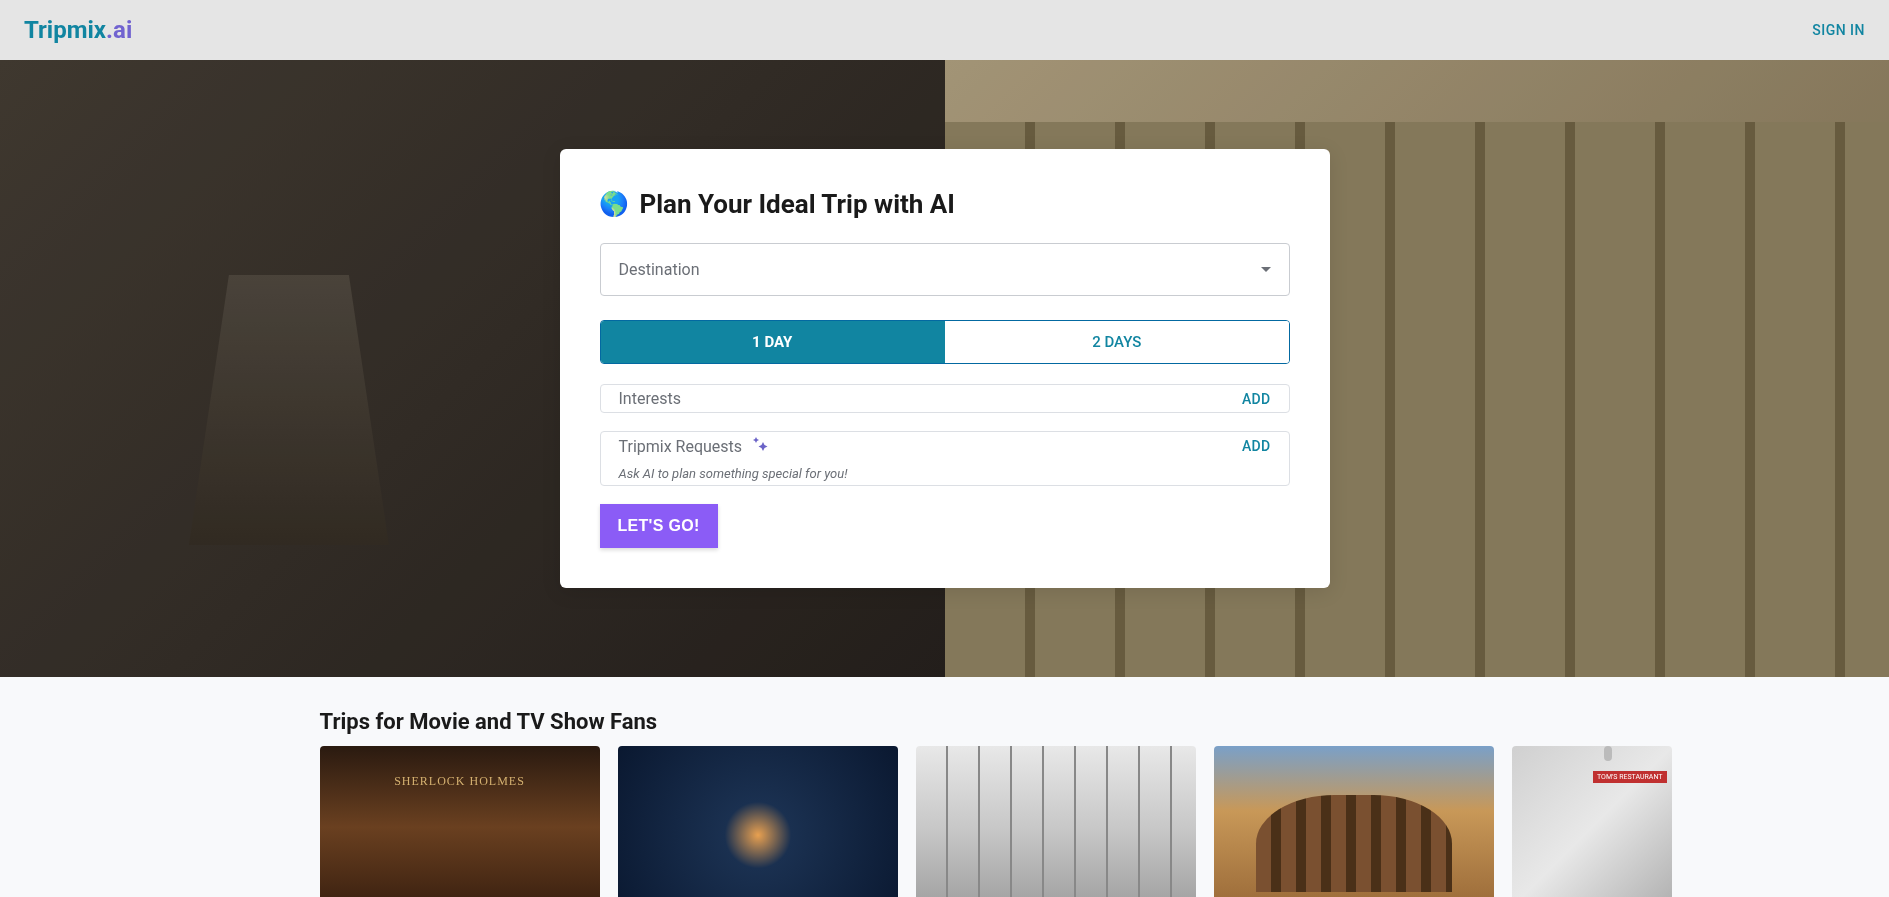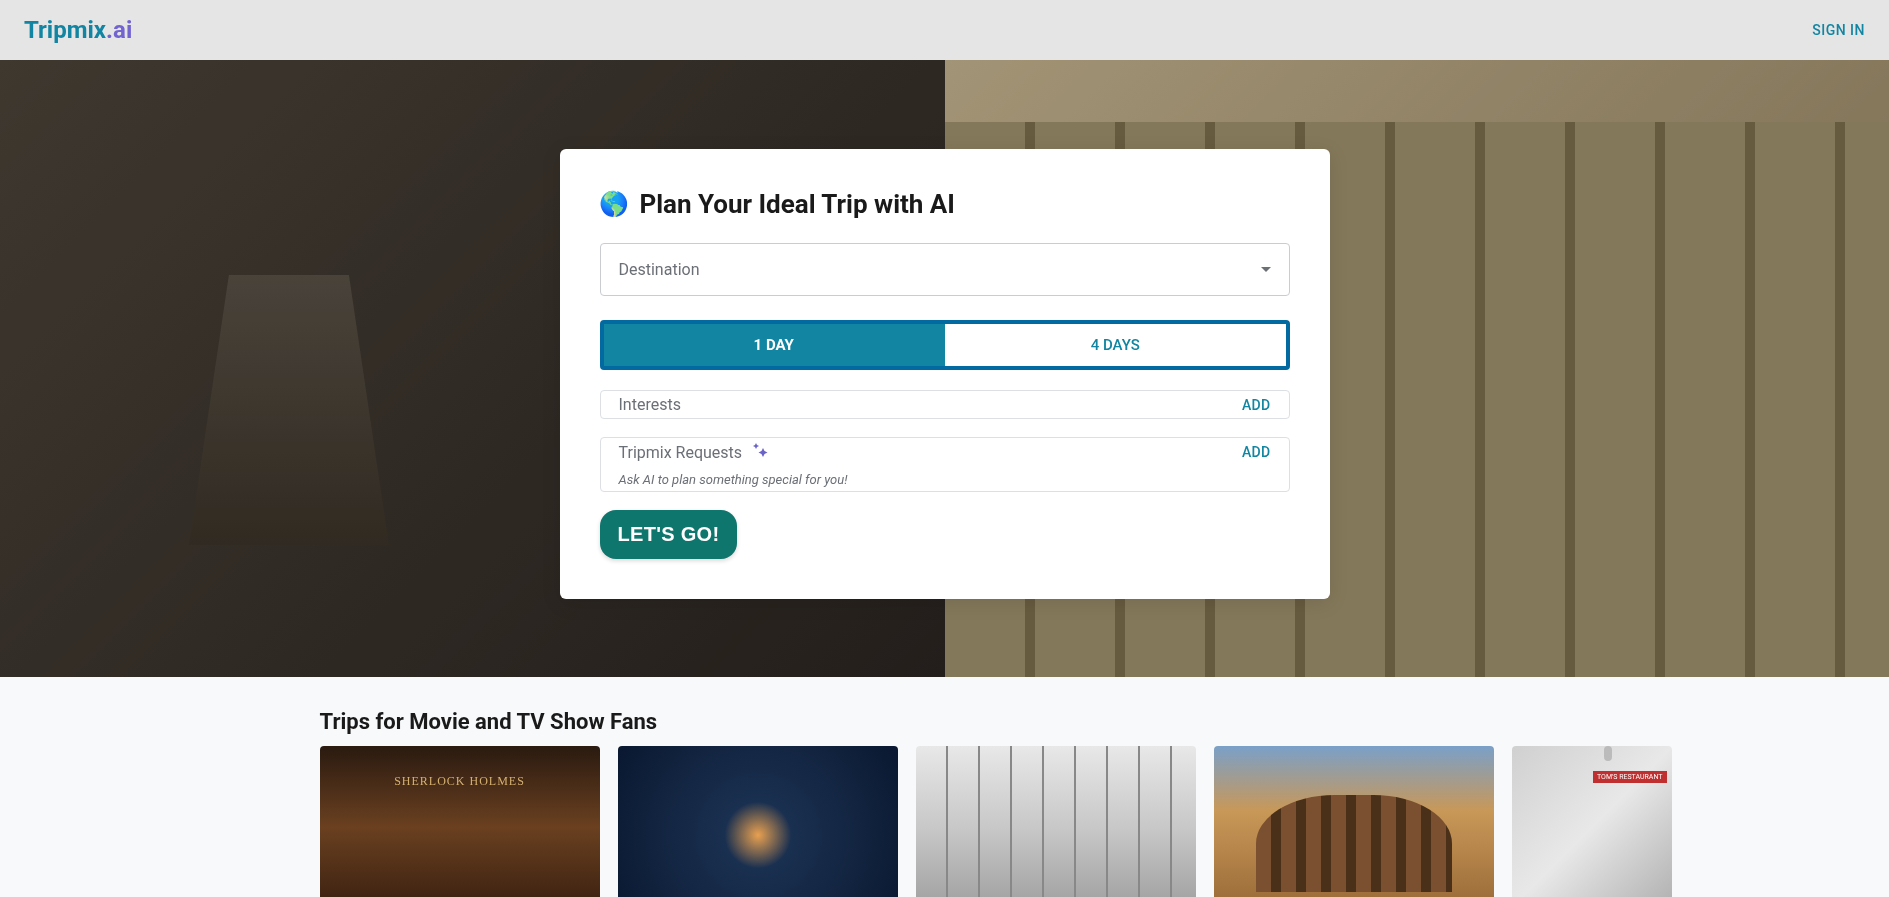--- a/index.html
+++ b/index.html
@@ -14,31 +14,31 @@
 .hero-bg-left{flex:1;background:linear-gradient(135deg,#4a4238 0%,#2a2420 100%);position:relative}
 .hero-bg-right{flex:1;background:linear-gradient(135deg,#bfae8b 0%,#8a7a5a 100%);position:relative}
 .hero-bg-left::before{content:"";position:absolute;top:30%;left:20%;width:200px;height:300px;background:linear-gradient(180deg,#5a5248,#3a3228);clip-path:polygon(20% 10%,80% 10%,100% 100%,0% 100%)}
 .hero-bg-right::before{content:"";position:absolute;top:10%;left:0;right:0;bottom:0;background:repeating-linear-gradient(90deg,#9c8d6a 0,#9c8d6a 80px,#7a6b4a 80px,#7a6b4a 90px)}
 .hero-overlay{position:absolute;inset:0;background:rgba(0,0,0,0.15)}
 .card{position:relative;width:770px;margin:0 auto;top:89px;background:#fff;border-radius:6px;padding:40px;box-shadow:0 4px 20px rgba(0,0,0,0.1)}
 .card-title{display:flex;align-items:center;gap:10px;font-size:26px;font-weight:700;margin-bottom:24px}
 .globe{font-size:24px}
 .dest-select{position:relative;width:100%;border:1px solid #c9ccd1;border-radius:4px;padding:16px 18px;font-size:16px;color:#6b6f76;cursor:pointer;display:flex;align-items:center;justify-content:space-between;margin-bottom:24px}
 .chev{width:0;height:0;border-left:5px solid transparent;border-right:5px solid transparent;border-top:5px solid #6b6f76}
-.days{display:flex;width:100%;border:4px solid #0369a1;border-radius:4px;overflow:hidden;margin-bottom:20px}
+.days{display:flex;width:100%;border:1px solid #0369a1;border-radius:4px;overflow:hidden;margin-bottom:20px}
 .day-btn{flex:1;padding:12px 0;text-align:center;font-size:15px;font-weight:500;cursor:pointer;color:#1185a1;background:#fff}
 .day-btn.active{background:#1185a1;color:#fff;font-weight:700}
 .day-btn:not(:last-child){border-right:1px solid #1185a1}
 .panel{border:1px solid #dcdfe4;border-radius:4px;padding:4px 18px;margin-bottom:18px}
 .panel-row{display:flex;align-items:center;justify-content:space-between}
 .panel-label{font-size:16px;color:#6b6f76;display:flex;align-items:center;gap:8px}
 .add{font-size:14px;font-weight:500;color:#1185a1;cursor:pointer;letter-spacing:0.3px}
 .sparkles{color:#6b63c7;font-size:16px}
 .hint{font-size:13px;font-style:italic;color:#6b6f76;margin-top:10px}
-.go-btn{background:#0f766e;color:#fff;border:none;border-radius:16px;padding:13px 18px;font-size:20px;font-weight:600;cursor:pointer;box-shadow:0 2px 4px rgba(0,0,0,0.15);letter-spacing:0.3px}
+.go-btn{background:#8b5cf6;color:#fff;border:none;border-radius:0;padding:13px 18px;font-size:16px;font-weight:600;cursor:pointer;box-shadow:0 2px 4px rgba(0,0,0,0.15);letter-spacing:0.3px}
 .section{max-width:1370px;margin:0 auto;padding:32px 0 0 0}
 .section-title{font-size:22px;font-weight:700;padding-left:60px;margin-bottom:12px}
 .carousel{display:flex;gap:18px;padding-left:60px;position:relative}
 .tile{width:280px;height:162px;border-radius:4px;overflow:hidden;flex-shrink:0;cursor:pointer;position:relative}
 .tile1{background:linear-gradient(180deg,#2a1a10 0%,#6a4020 50%,#3a2010 100%)}
 .tile1::after{content:"SHERLOCK HOLMES";position:absolute;top:28px;left:50%;transform:translateX(-50%);font-family:serif;font-size:12px;color:#d4b070;letter-spacing:1px}
 .tile2{background:radial-gradient(circle at 50% 55%,#e8a050 0%,#1a3050 20%,#0a1830 100%)}
 .tile3{background:linear-gradient(180deg,#e8e8e8 0%,#c8c8c8 50%,#a0a0a0 100%)}
 .tile3::after{content:"";position:absolute;inset:0;background:repeating-linear-gradient(90deg,transparent 0,transparent 30px,#888 30px,#888 32px)}
 .tile4{background:linear-gradient(180deg,#7aa0c8 0%,#c89858 40%,#9a6a38 100%)}
@@ -68,21 +68,21 @@
     <div class="card-title">
       <span class="globe">🌎</span>
       <span>Plan Your Ideal Trip with AI</span>
     </div>
     <div class="dest-select">
       <span>Destination</span>
       <span class="chev"></span>
     </div>
     <div class="days">
       <div class="day-btn active">1 DAY</div>
-      <div class="day-btn">4 DAYS</div>
+      <div class="day-btn">2 DAYS</div>
     </div>
     <div class="panel">
       <div class="panel-row">
         <span class="panel-label">Interests</span>
         <span class="add">ADD</span>
       </div>
     </div>
     <div class="panel">
       <div class="panel-row">
         <span class="panel-label">

